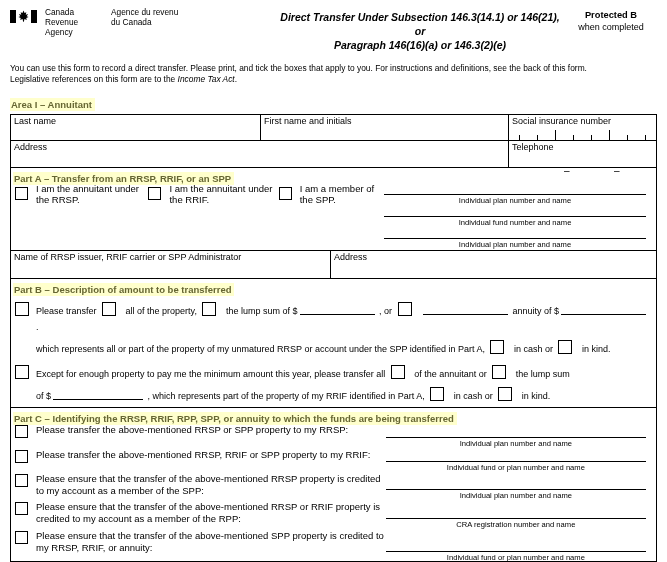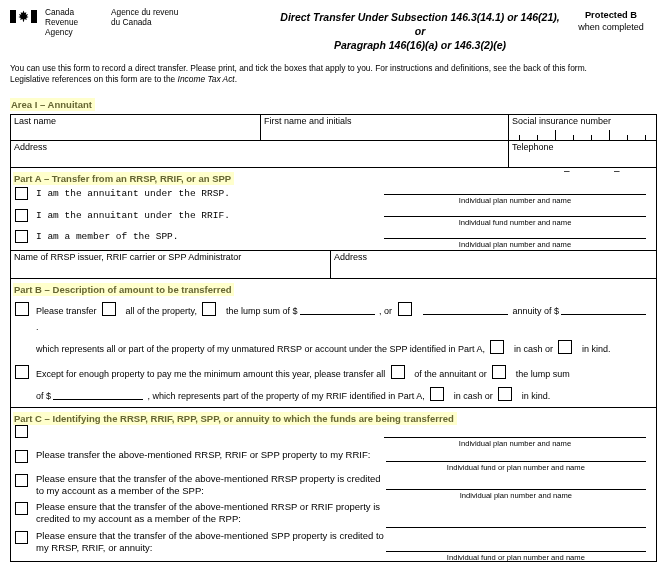--- a/index.html
+++ b/index.html
@@ -51,21 +51,21 @@
   
   .hrow { height:14px; padding-left:2px; display:block; }
   .hrow .hl { padding-top:0; padding-bottom:0; line-height:13px; }
 
   
   .cb { display:inline-block; width:13px; height:13px; border:1px solid #000; background:#fff; flex:0 0 auto; }
   .cb.sm { width:10px; height:10px; vertical-align:-2px; margin:0 3px; }
 
   
   .pa-body { height:69px; padding:2px 0; }
-  .pa-left { flex:1; display:flex; flex-direction:column; padding-left:4px;font-family:Liberation Mono, monospace; }
+  .pa-left { flex:1; display:flex; flex-direction:row; padding-left:4px; }
   .pa-item { height:22px; display:flex; align-items:center; font-size:9.5px; }
   .pa-item .cb { margin-right:8px; }
   .fill-col { width:272px; padding-right:10px; display:flex; flex-direction:column; }
   .fslot { height:22px; display:flex; flex-direction:column; justify-content:flex-end; }
   .wline { border-bottom:1px solid #000; height:0; }
   .flabel { font-size:7.6px; text-align:center; padding-top:1px; height:9px; }
 
   .two-col { height:28px; }
   .tc1a { width:320px; } .tc2 { flex:1; }
   .tc1c { width:340px; }
@@ -237,20 +237,21 @@
           </div>
         </div>
       </div>
     </div>
 
     <div class="r hrow bt"><span class="hl">Part C – Identifying the RRSP, RRIF, RPP, SPP, or annuity to which the funds are being transferred</span></div>
 
     <div class="pc-body">
       <div class="pc-item h25">
         <span class="cb"></span>
+        <div class="pc-text">Please transfer the above-mentioned RRSP or SPP property to my RRSP:</div>
         <div class="fill-col">
             <div class="fslot">
           <div class="wline"></div>
           <div class="flabel">Individual plan number and name</div>
         </div>
           </div>
       </div>
       <div class="pc-item h24">
         <span class="cb"></span>
         <div class="pc-text">Please transfer the above-mentioned RRSP, RRIF or SPP property to my RRIF:</div>
@@ -270,20 +271,21 @@
           <div class="flabel">Individual plan number and name</div>
         </div>
           </div>
       </div>
       <div class="pc-item h29">
         <span class="cb"></span>
         <div class="pc-text">Please ensure that the transfer of the above-mentioned RRSP or RRIF property is credited to my account as a member of the RPP:</div>
         <div class="fill-col">
             <div class="fslot">
           <div class="wline"></div>
+          <div class="flabel">CRA registration number and name</div>
         </div>
           </div>
       </div>
       <div class="pc-item h33">
         <span class="cb"></span>
         <div class="pc-text">Please ensure that the transfer of the above-mentioned SPP property is credited to my RRSP, RRIF, or annuity:</div>
         <div class="fill-col">
             <div class="fslot">
           <div class="wline"></div>
           <div class="flabel">Individual fund or plan number and name</div>

